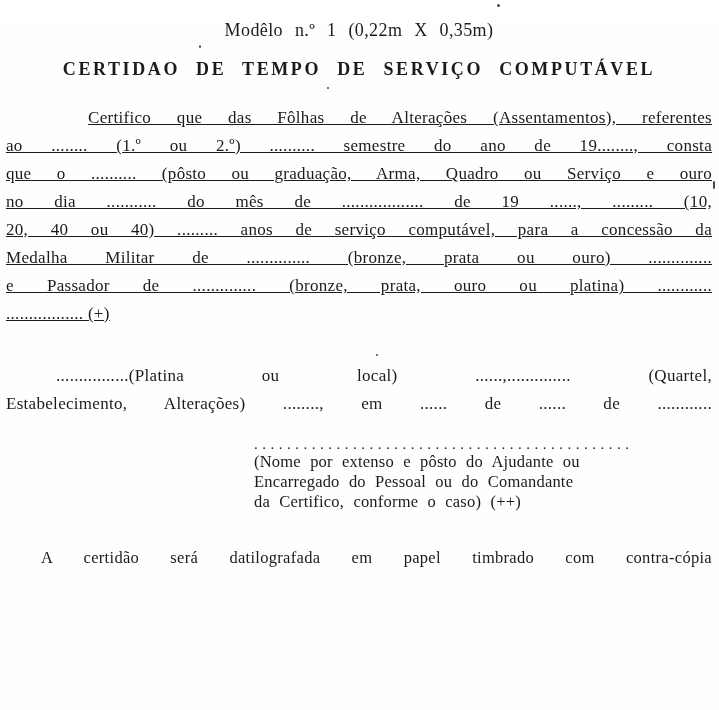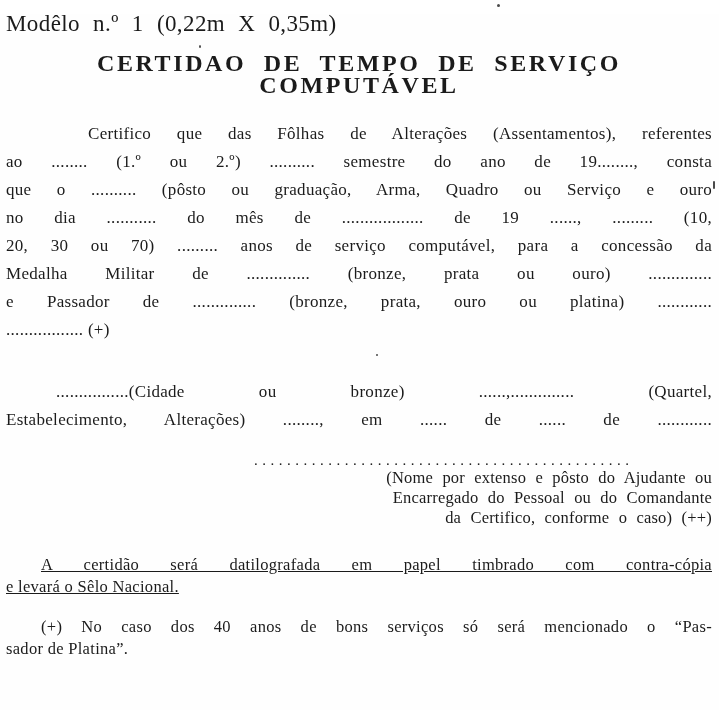--- a/index.html
+++ b/index.html
@@ -16,36 +16,37 @@
     color: #1b1b1b;
   }
   .page {
     width: 719px;
     height: 710px;
     padding: 0 7px 0 6px;
     box-sizing: border-box;
     background: #fefefe;
   }
   .model-line {
-    margin-top: 14px;
-    font-size: 23px;
+    margin-top: 20px;
+    text-align: center;
+    font-size: 18px;
     line-height: 20px;
     word-spacing: 7px;
     letter-spacing: 0.4px;
   }
   .doc-title {
     margin-top: 18px;
     text-align: center;
-    font-size: 24px;
+    font-size: 18px;
     line-height: 22px;
     font-weight: bold;
     letter-spacing: 2.6px;
     word-spacing: 9px;
   }
-  .para1 { margin-top: 24px; }
+  .para1 { margin-top: 24px; text-decoration: underline; }
   .para2 { margin-top: 34px; }
   .line {
     font-size: 17px;
     line-height: 28px;
     letter-spacing: 0.3px;
     white-space: normal;
   }
   .just {
     text-align: justify;
     text-align-last: justify;
@@ -59,30 +60,30 @@
     width: 458px;
   }
   .sig-dots {
     font-size: 15px;
     line-height: 16px;
     letter-spacing: 4.5px;
     white-space: nowrap;
     overflow: hidden;
   }
   .sig-caption {
-    text-align: right;
+    text-align: left;
     font-size: 16.5px;
     line-height: 20px;
     word-spacing: 5px;
     letter-spacing: 0.2px;
   }
   .note {
     margin-top: 18px;
   }
-  .note.first { margin-top: 26px; text-decoration: underline; }
+  .note.first { margin-top: 35px; }
   .note .line {
     font-size: 16.5px;
     line-height: 22px;
   }
   .speck {
     position: absolute;
     background: #4a4a4a;
     border-radius: 50%;
   }
 </style>
@@ -93,47 +94,42 @@
 
   <div class="model-line">Modêlo n.º 1 (0,22m X 0,35m)</div>
 
   <div class="doc-title">CERTIDAO DE TEMPO DE SERVIÇO COMPUTÁVEL</div>
 
   <div class="para1">
     <div class="line just ind1">Certifico que das Fôlhas de Alterações (Assentamentos), referentes</div>
     <div class="line just">ao ........ (1.º ou 2.º) .......... semestre do ano de 19........, consta</div>
     <div class="line just">que o .......... (pôsto ou graduação, Arma, Quadro ou Serviço e ouro</div>
     <div class="line just">no dia ........... do mês de .................. de 19 ......, ......... (10,</div>
-    <div class="line just">20, 30 ou 70) ......... anos de serviço computável, para a concessão da</div>
+    <div class="line just">20, 40 ou 40) ......... anos de serviço computável, para a concessão da</div>
     <div class="line just">Medalha Militar de .............. (bronze, prata ou ouro) ..............</div>
     <div class="line just">e Passador de .............. (bronze, prata, ouro ou platina) ............</div>
     <div class="line">................. (+)</div>
   </div>
 
   <div class="para2">
-    <div class="line just ind2">................(Cidade ou bronze) ......,.............. (Quartel,</div>
+    <div class="line just ind2">................(Platina ou local) ......,.............. (Quartel,</div>
     <div class="line just">Estabelecimento, Alterações) ........, em ...... de ...... de ............</div>
   </div>
 
   <div class="sig-block">
     <div class="sig-dots">..............................................</div>
     <div class="sig-caption">(Nome por extenso e pôsto do Ajudante ou</div>
     <div class="sig-caption">Encarregado do Pessoal ou do Comandante</div>
     <div class="sig-caption">da Certifico, conforme o caso) (++)</div>
   </div>
 
   <div class="note first">
     <div class="line just ind3">A certidão será datilografada em papel timbrado com contra-cópia</div>
-    <div class="line">e levará o Sêlo Nacional.</div>
   </div>
 
-  <div class="note">
-    <div class="line just ind3">(+) No caso dos 40 anos de bons serviços só será mencionado o “Pas-</div>
-    <div class="line">sador de Platina”.</div>
-  </div>
 
 
   <div class="speck" style="left:497px;top:4px;width:3px;height:3px;"></div>
   <div class="speck" style="left:199px;top:45px;width:2px;height:3px;"></div>
   <div class="speck" style="left:713px;top:181px;width:2px;height:8px;border-radius:1px;"></div>
   <div class="speck" style="left:376px;top:354px;width:2px;height:2px;"></div>
   <div class="speck" style="left:327px;top:87px;width:2px;height:2px;"></div>
 
 </div>
 

